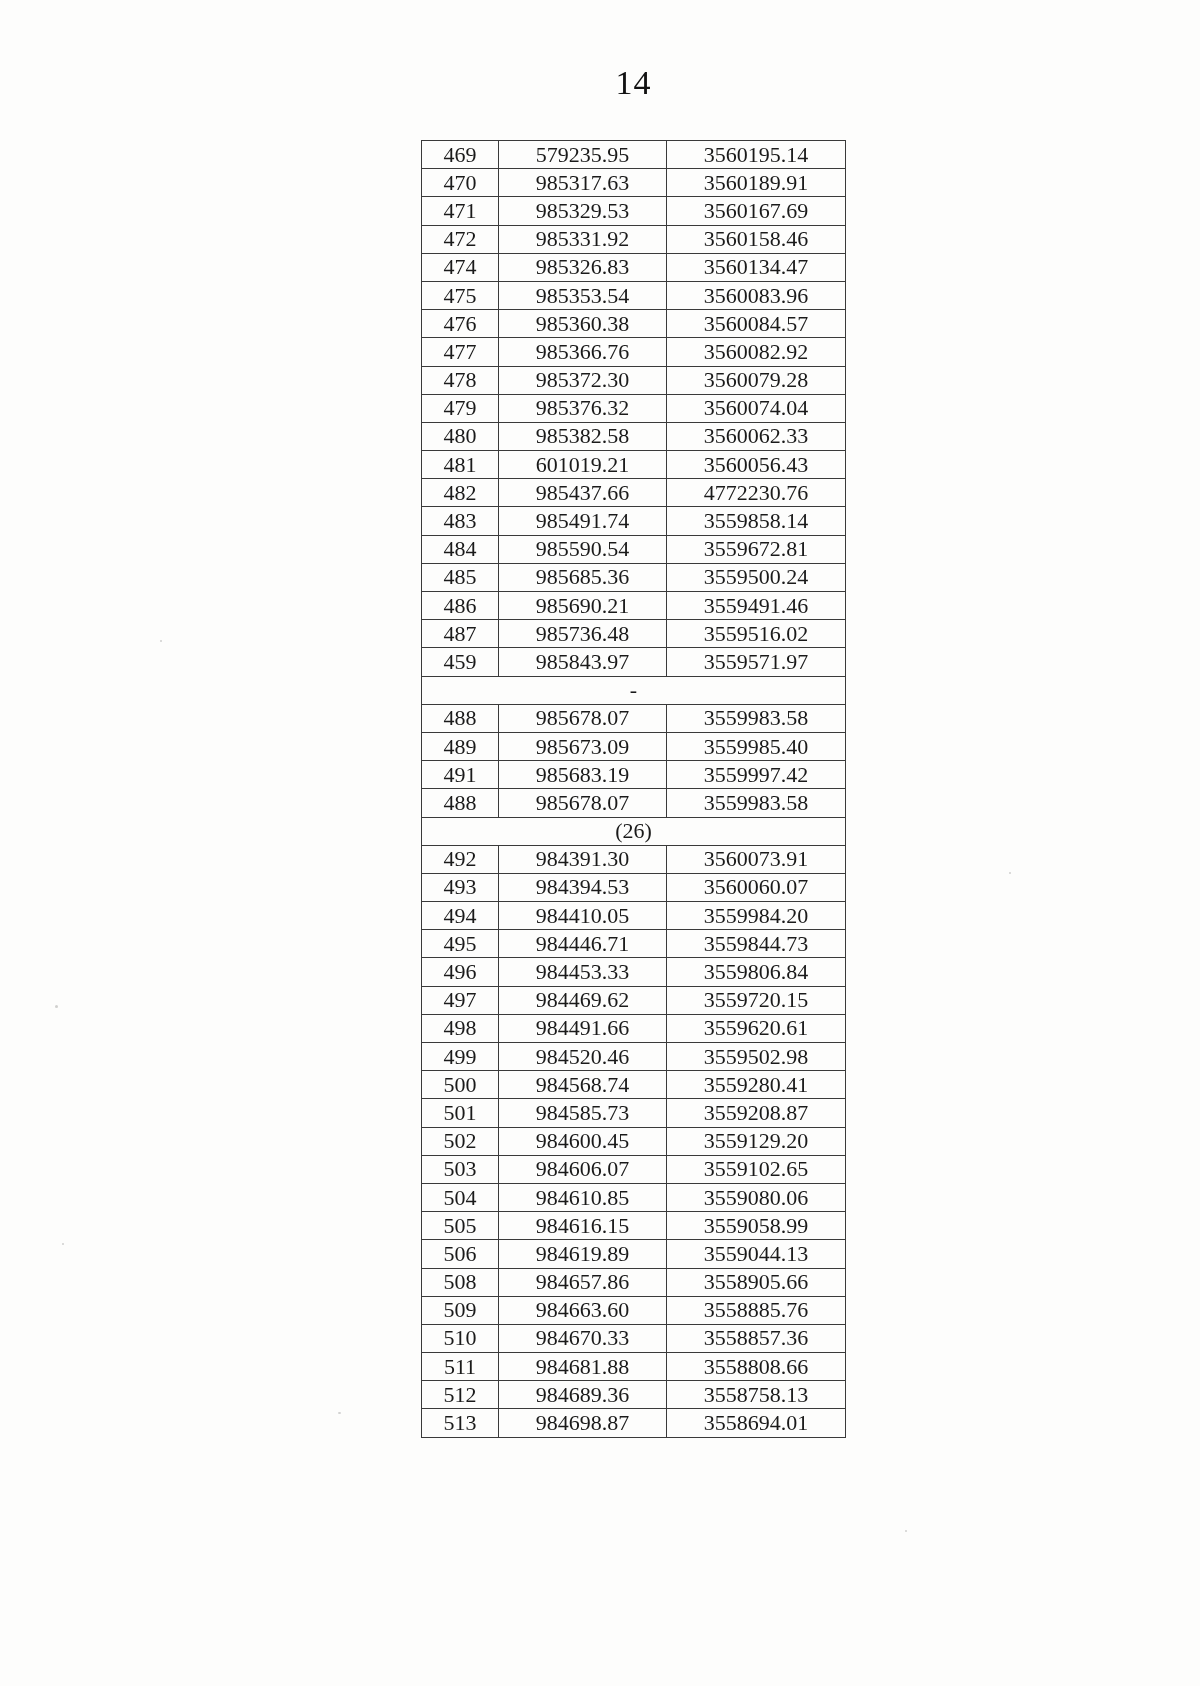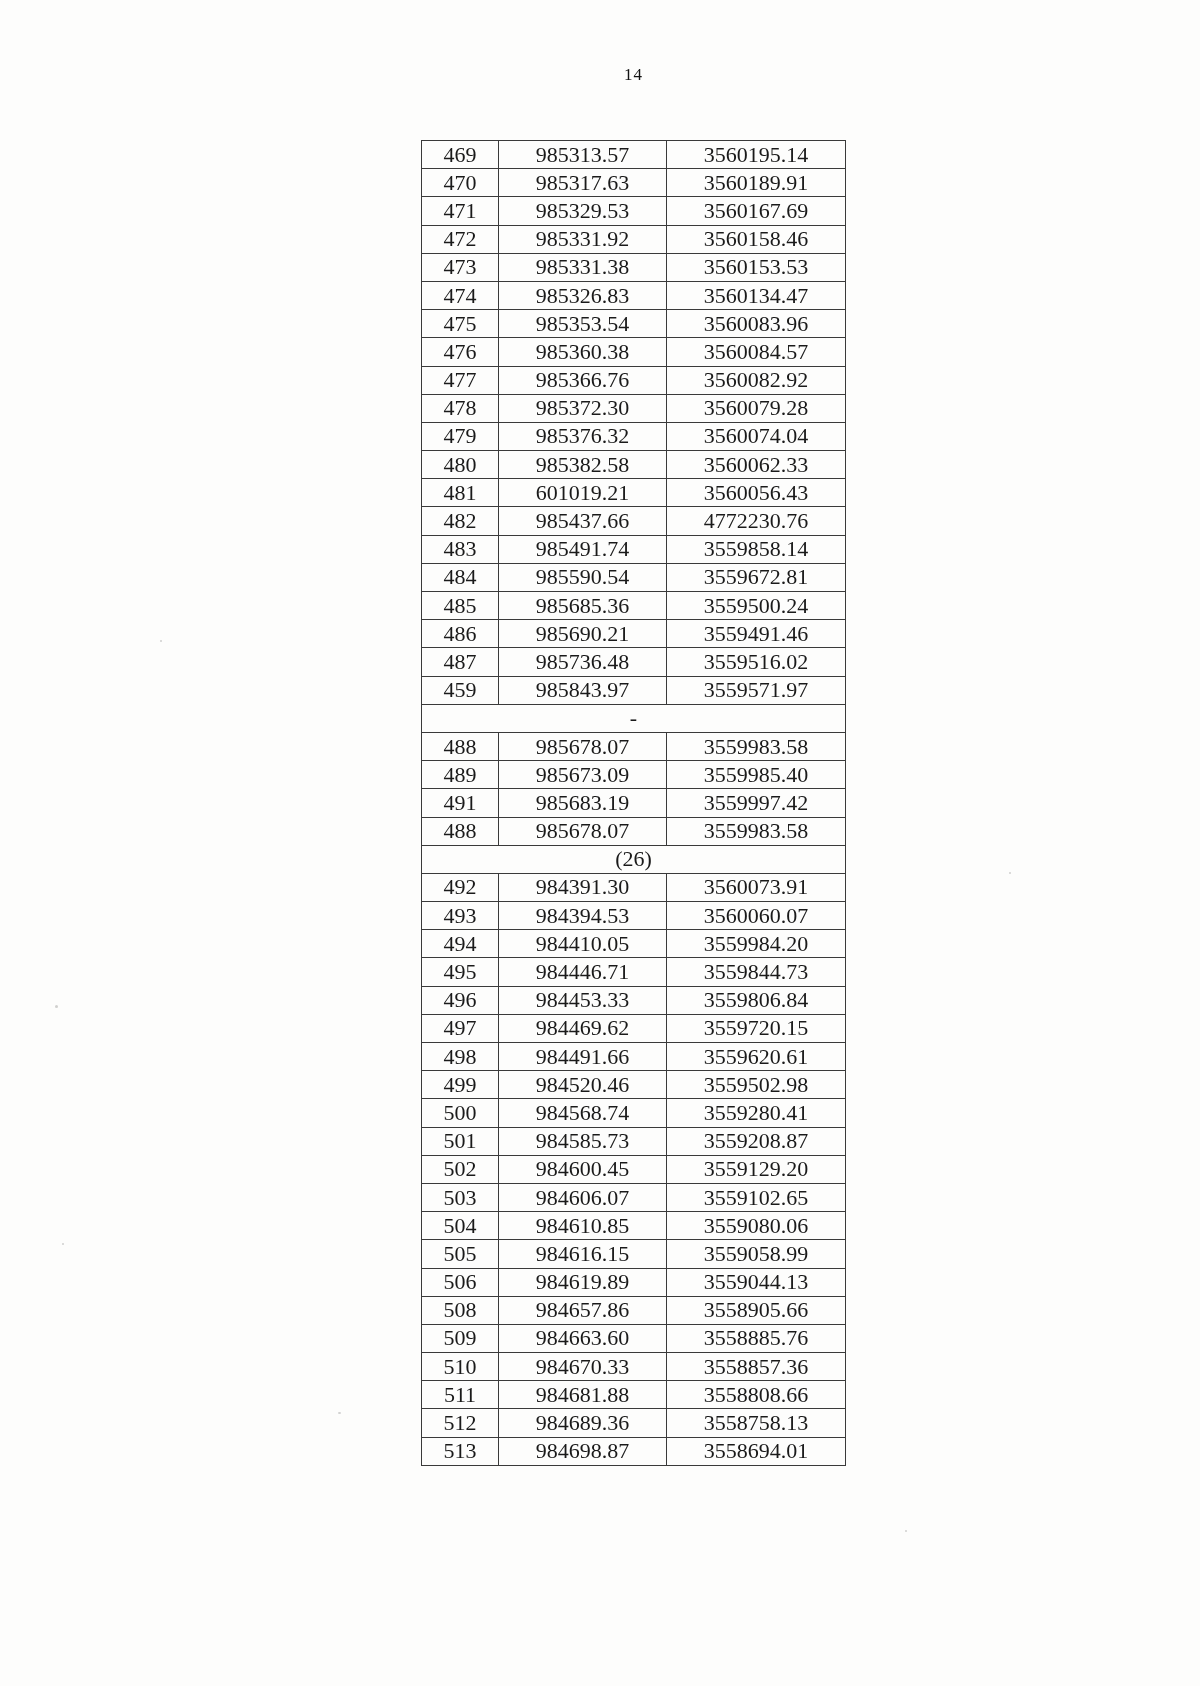--- a/index.html
+++ b/index.html
@@ -18,21 +18,21 @@
     width: 1200px;
     height: 1686px;
   }
 
   .page-number {
     position: absolute;
     top: 66px;
     left: 422px;
     width: 423px;
     text-align: center;
-    font-size: 17px;
+    font-size: 34px;
     line-height: 1;
     color: #121212;
     letter-spacing: 1px;
   }
 
   table.coords-table {
     position: absolute;
     top: 140px;
     left: 421px;
     width: 424px;
@@ -77,42 +77,37 @@
 
   <table class="coords-table">
     <colgroup>
       <col style="width:77px">
       <col style="width:168px">
       <col style="width:179px">
     </colgroup>
     <tbody id="table-body">
         <tr>
           <td>469</td>
-          <td>985313.57</td>
+          <td>579235.95</td>
           <td>3560195.14</td>
         </tr>
         <tr>
           <td>470</td>
           <td>985317.63</td>
           <td>3560189.91</td>
         </tr>
         <tr>
           <td>471</td>
           <td>985329.53</td>
           <td>3560167.69</td>
         </tr>
         <tr>
           <td>472</td>
           <td>985331.92</td>
           <td>3560158.46</td>
-        </tr>
-        <tr>
-          <td>473</td>
-          <td>985331.38</td>
-          <td>3560153.53</td>
         </tr>
         <tr>
           <td>474</td>
           <td>985326.83</td>
           <td>3560134.47</td>
         </tr>
         <tr>
           <td>475</td>
           <td>985353.54</td>
           <td>3560083.96</td>

